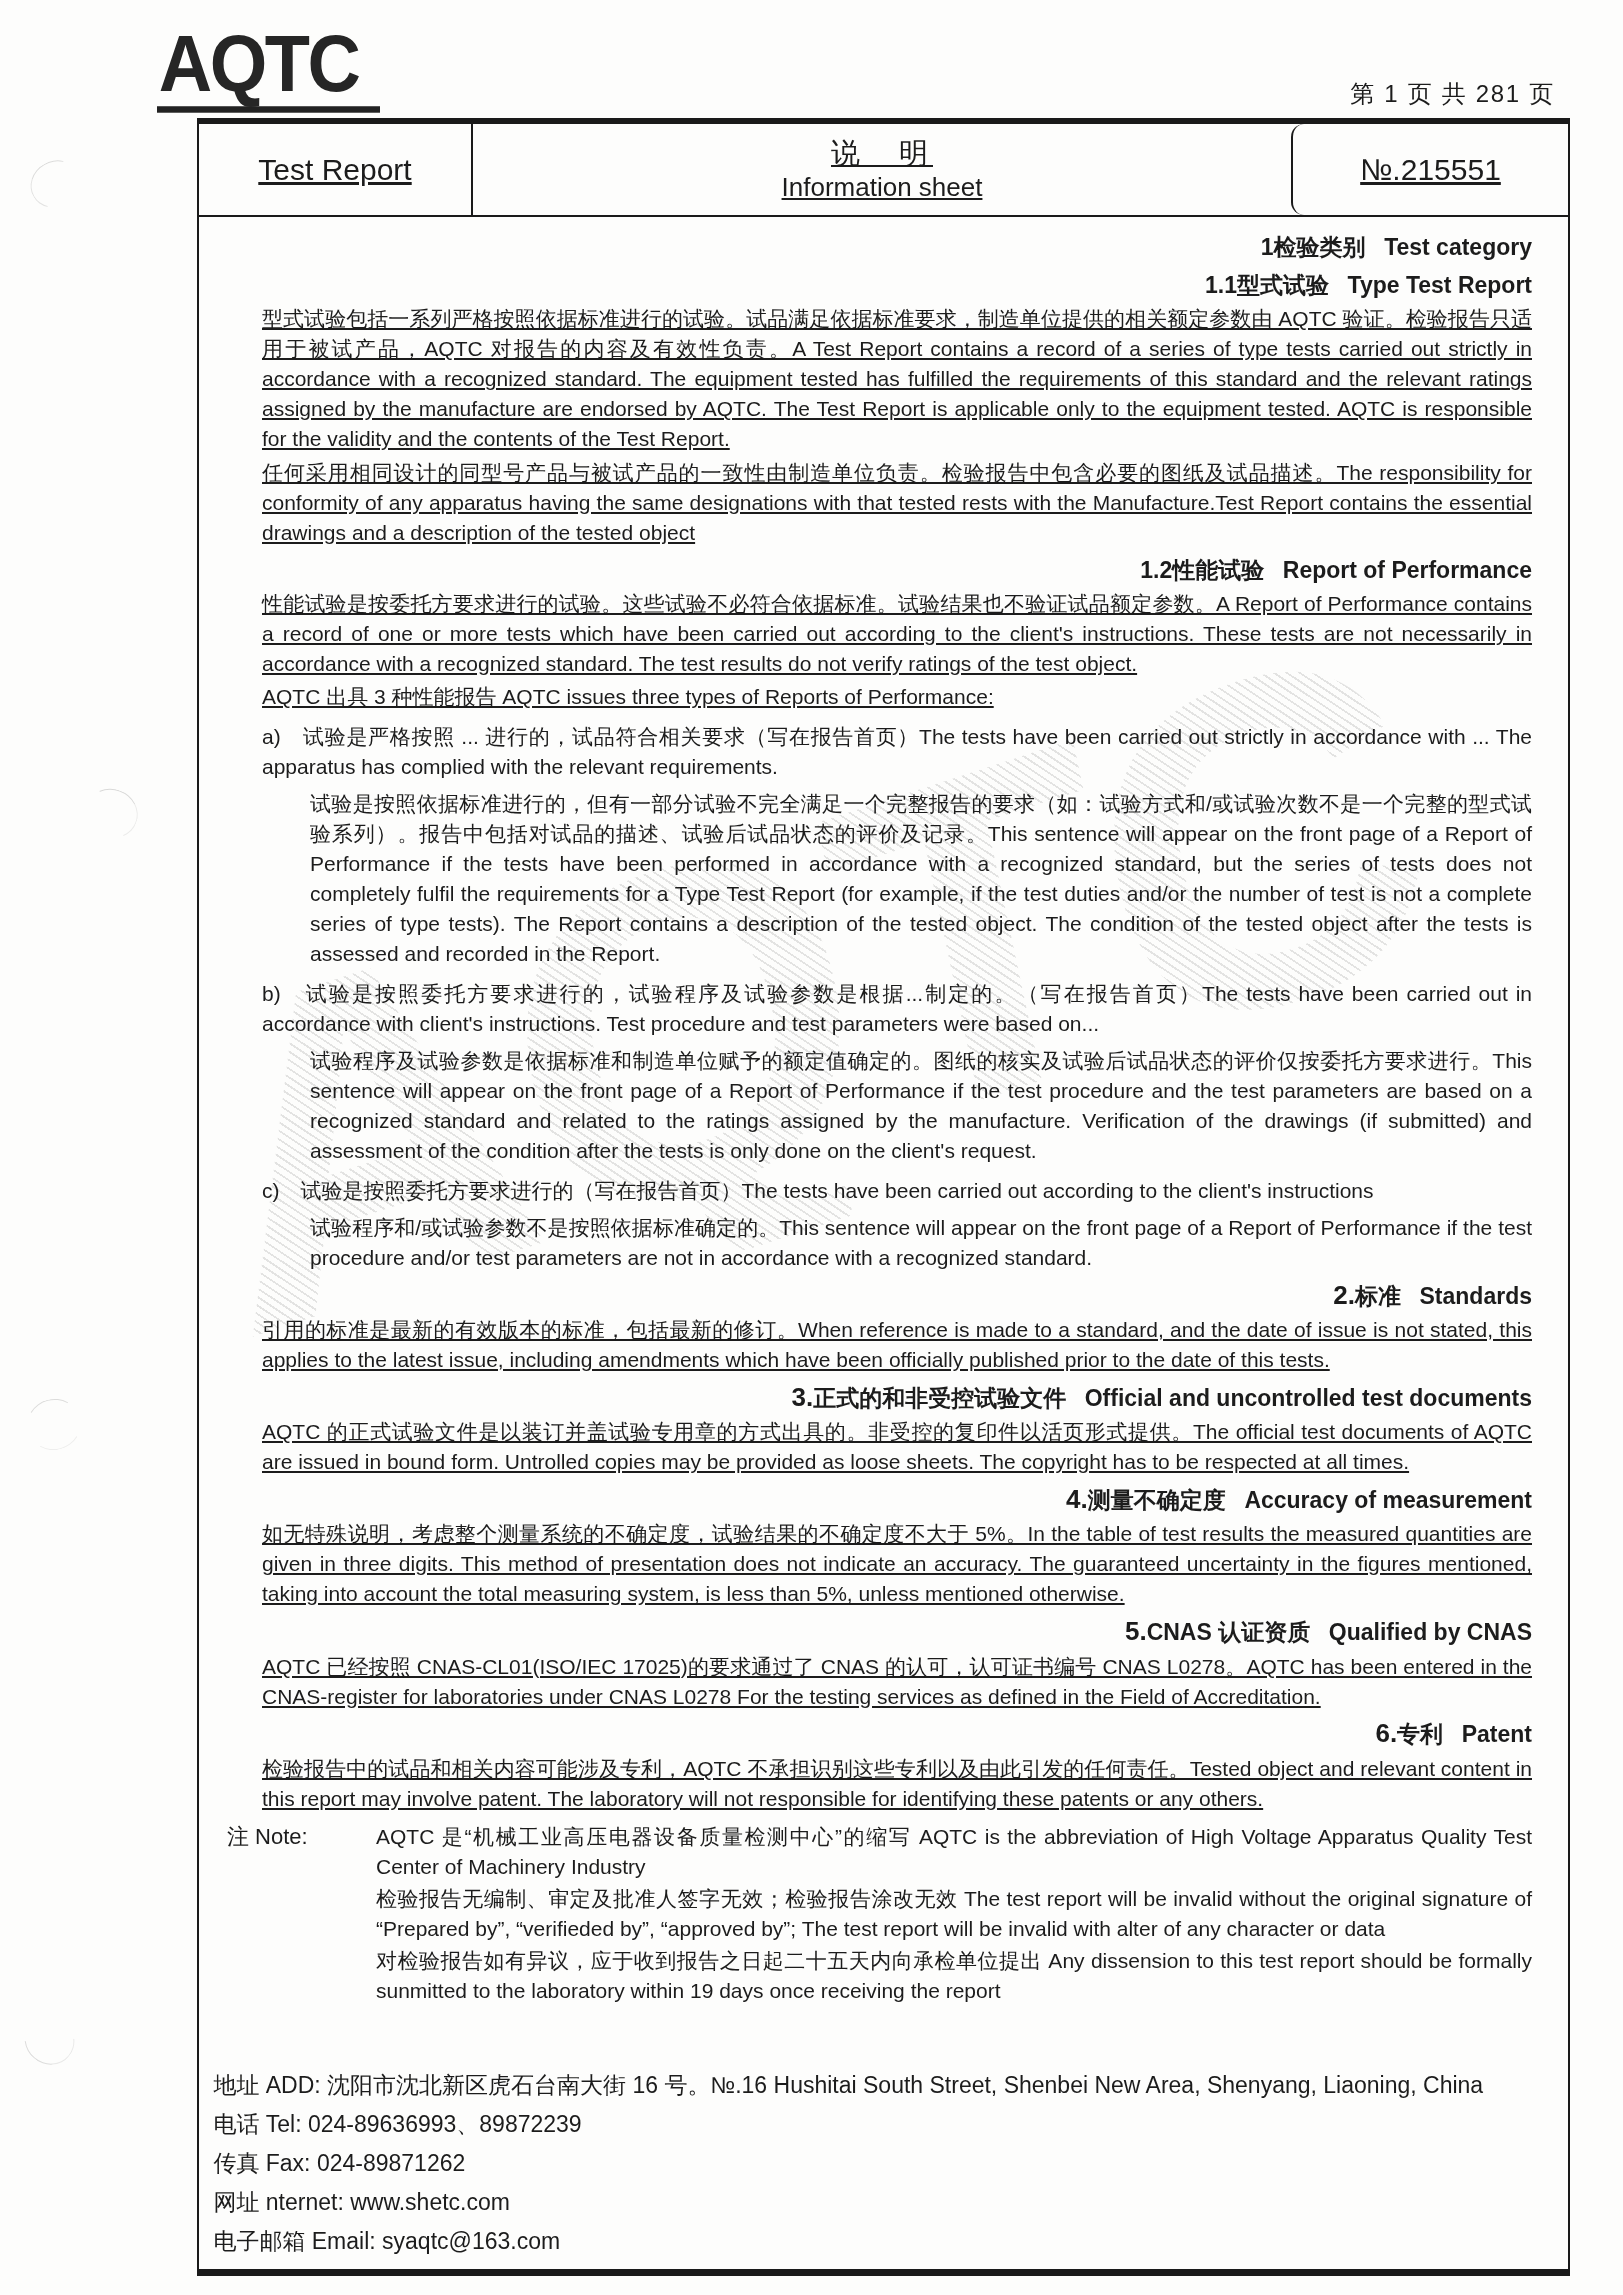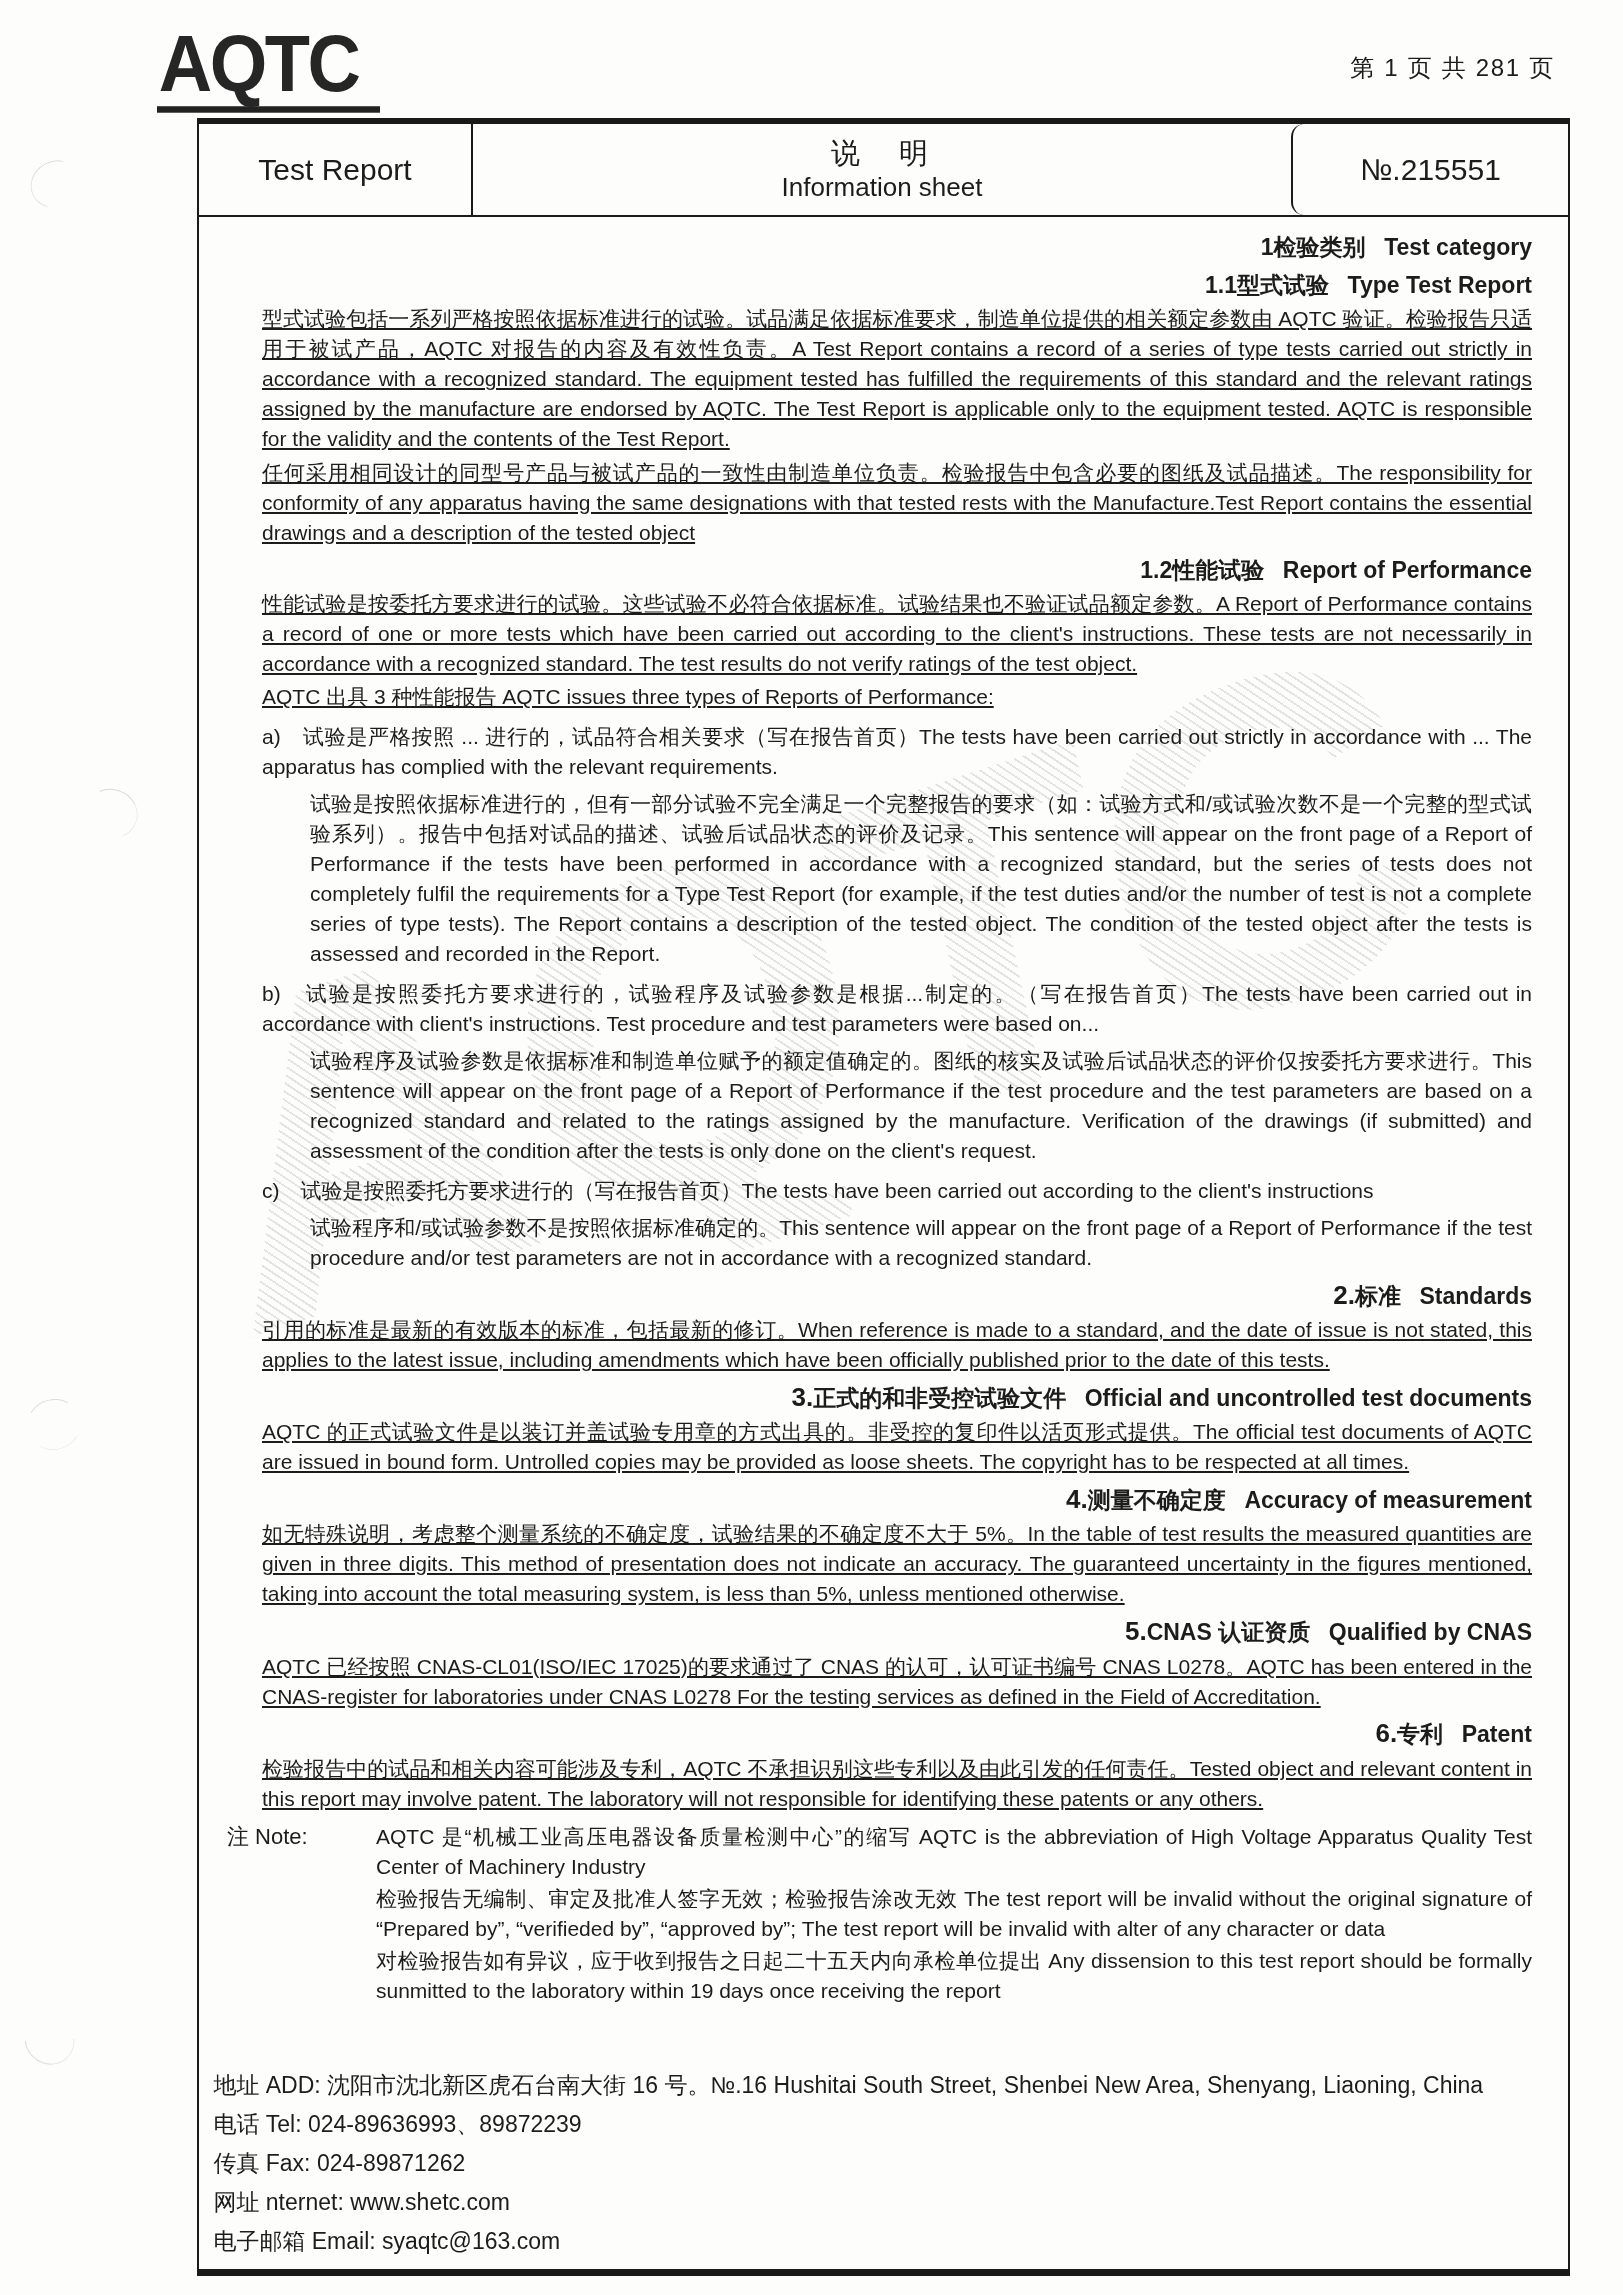--- a/index.html
+++ b/index.html
@@ -24,29 +24,29 @@
     -webkit-background-clip:text; background-clip:text;
     pointer-events:none; user-select:none;
   }
   
   .logo {
     position:absolute; left:157px; top:22px;
     font-size:74px; font-weight:800; letter-spacing:-2.5px; line-height:1.05;
     transform:scaleY(1.08); transform-origin:top left;
     border-bottom:6.8px solid #222; padding:0 22px 0 1.7px; color:#262626;
   }
-  .pageno { position:absolute; right:68px; top:52px; font-size:24px; letter-spacing:1.7px; }
+  .pageno { position:absolute; right:68px; top:78px; font-size:24px; letter-spacing:1.7px; }
   
   .box {
     position:absolute; left:197px; top:118px; width:1373px; height:2158px;
     border:2.5px solid #1a1a1a; border-top-width:6.8px; border-bottom-width:7.6px;
     box-sizing:border-box; display:flex; flex-direction:column; z-index:1;
   }
   .header-row { display:flex; border-bottom:2.5px solid #1a1a1a; height:91px; flex:0 0 auto; }
-  .hcell { display:flex; flex-direction:column; align-items:center; justify-content:center; }
+  .hcell { display:flex; flex-direction:column; align-items:center; justify-content:center;text-decoration:underline; }
   .hcell.left  { width:272px; border-right:2.5px solid #1a1a1a; font-size:30px; }
   .hcell.center{ flex:1; line-height:1.25; }
   .hcell.center .cn { font-size:29px; letter-spacing:5px; }
   .hcell.center .en { font-size:26px; }
   .hcell.right { width:275px; border-left:2.5px solid #1a1a1a; font-size:30px;border-radius:13px; }
   
   .content {
     flex:1 1 auto; overflow:hidden;
     padding:8.5px 36px 0 63px;
     font-size:21px; line-height:30px; text-align:justify;

